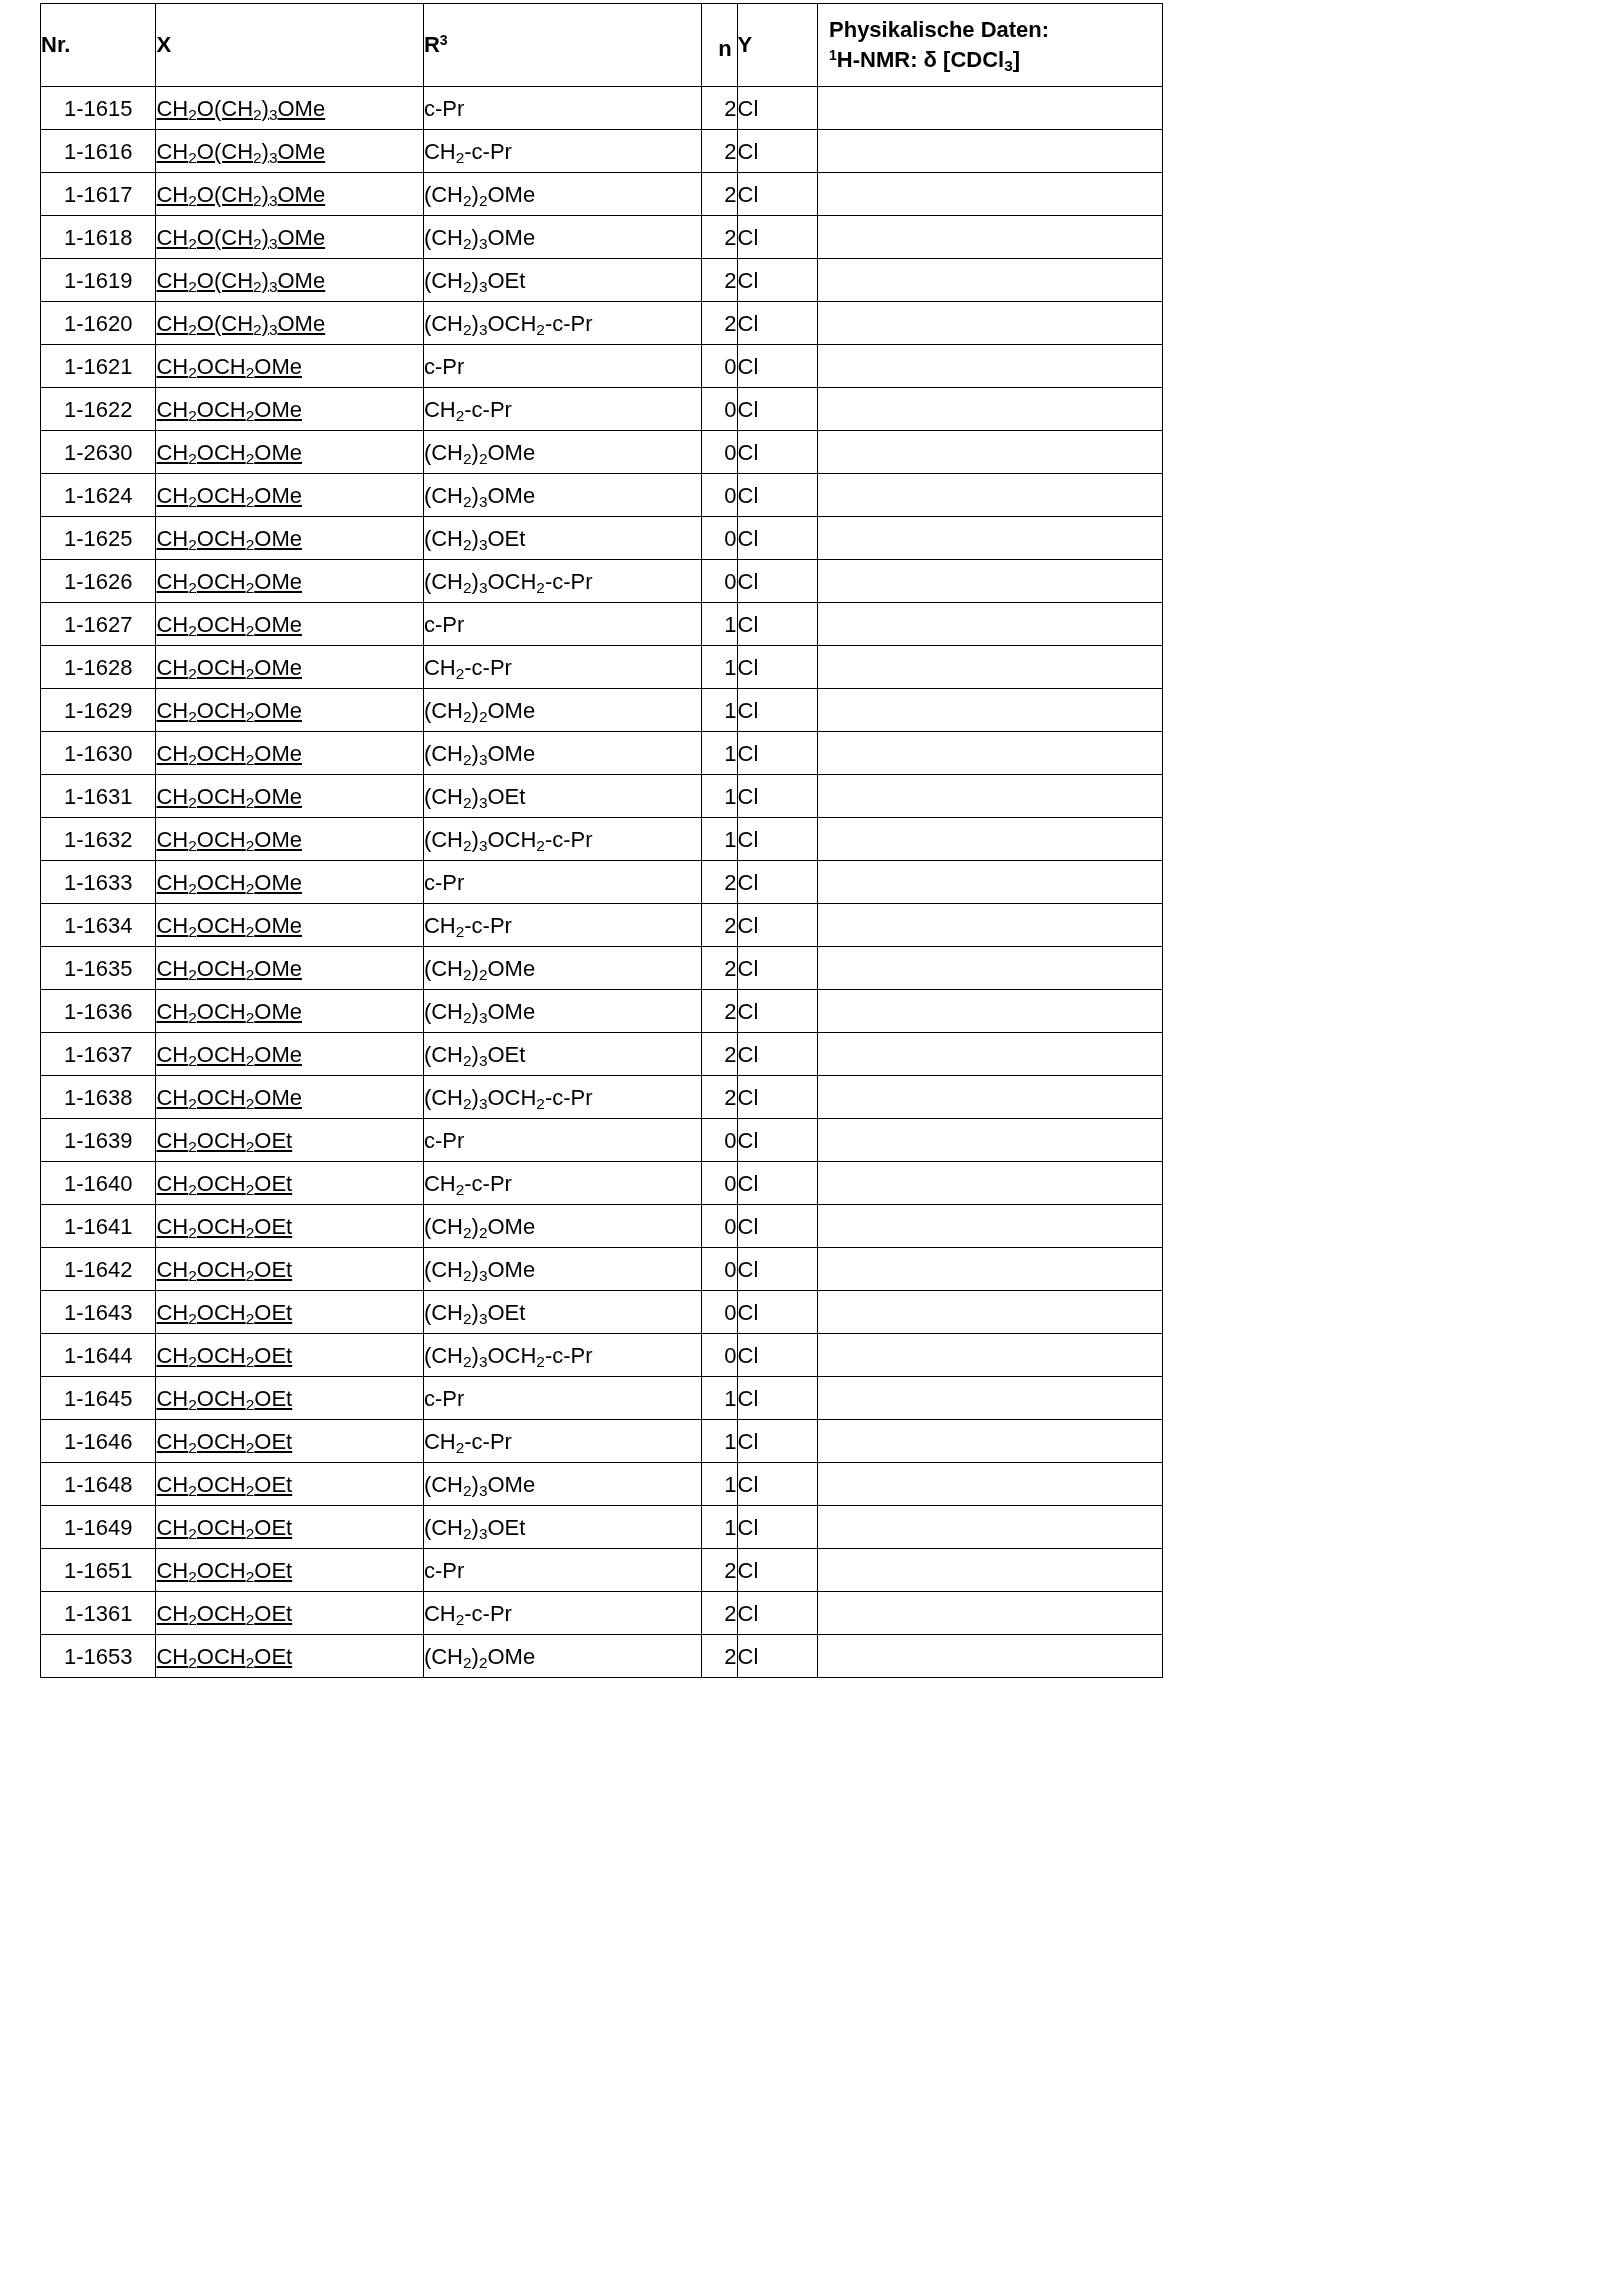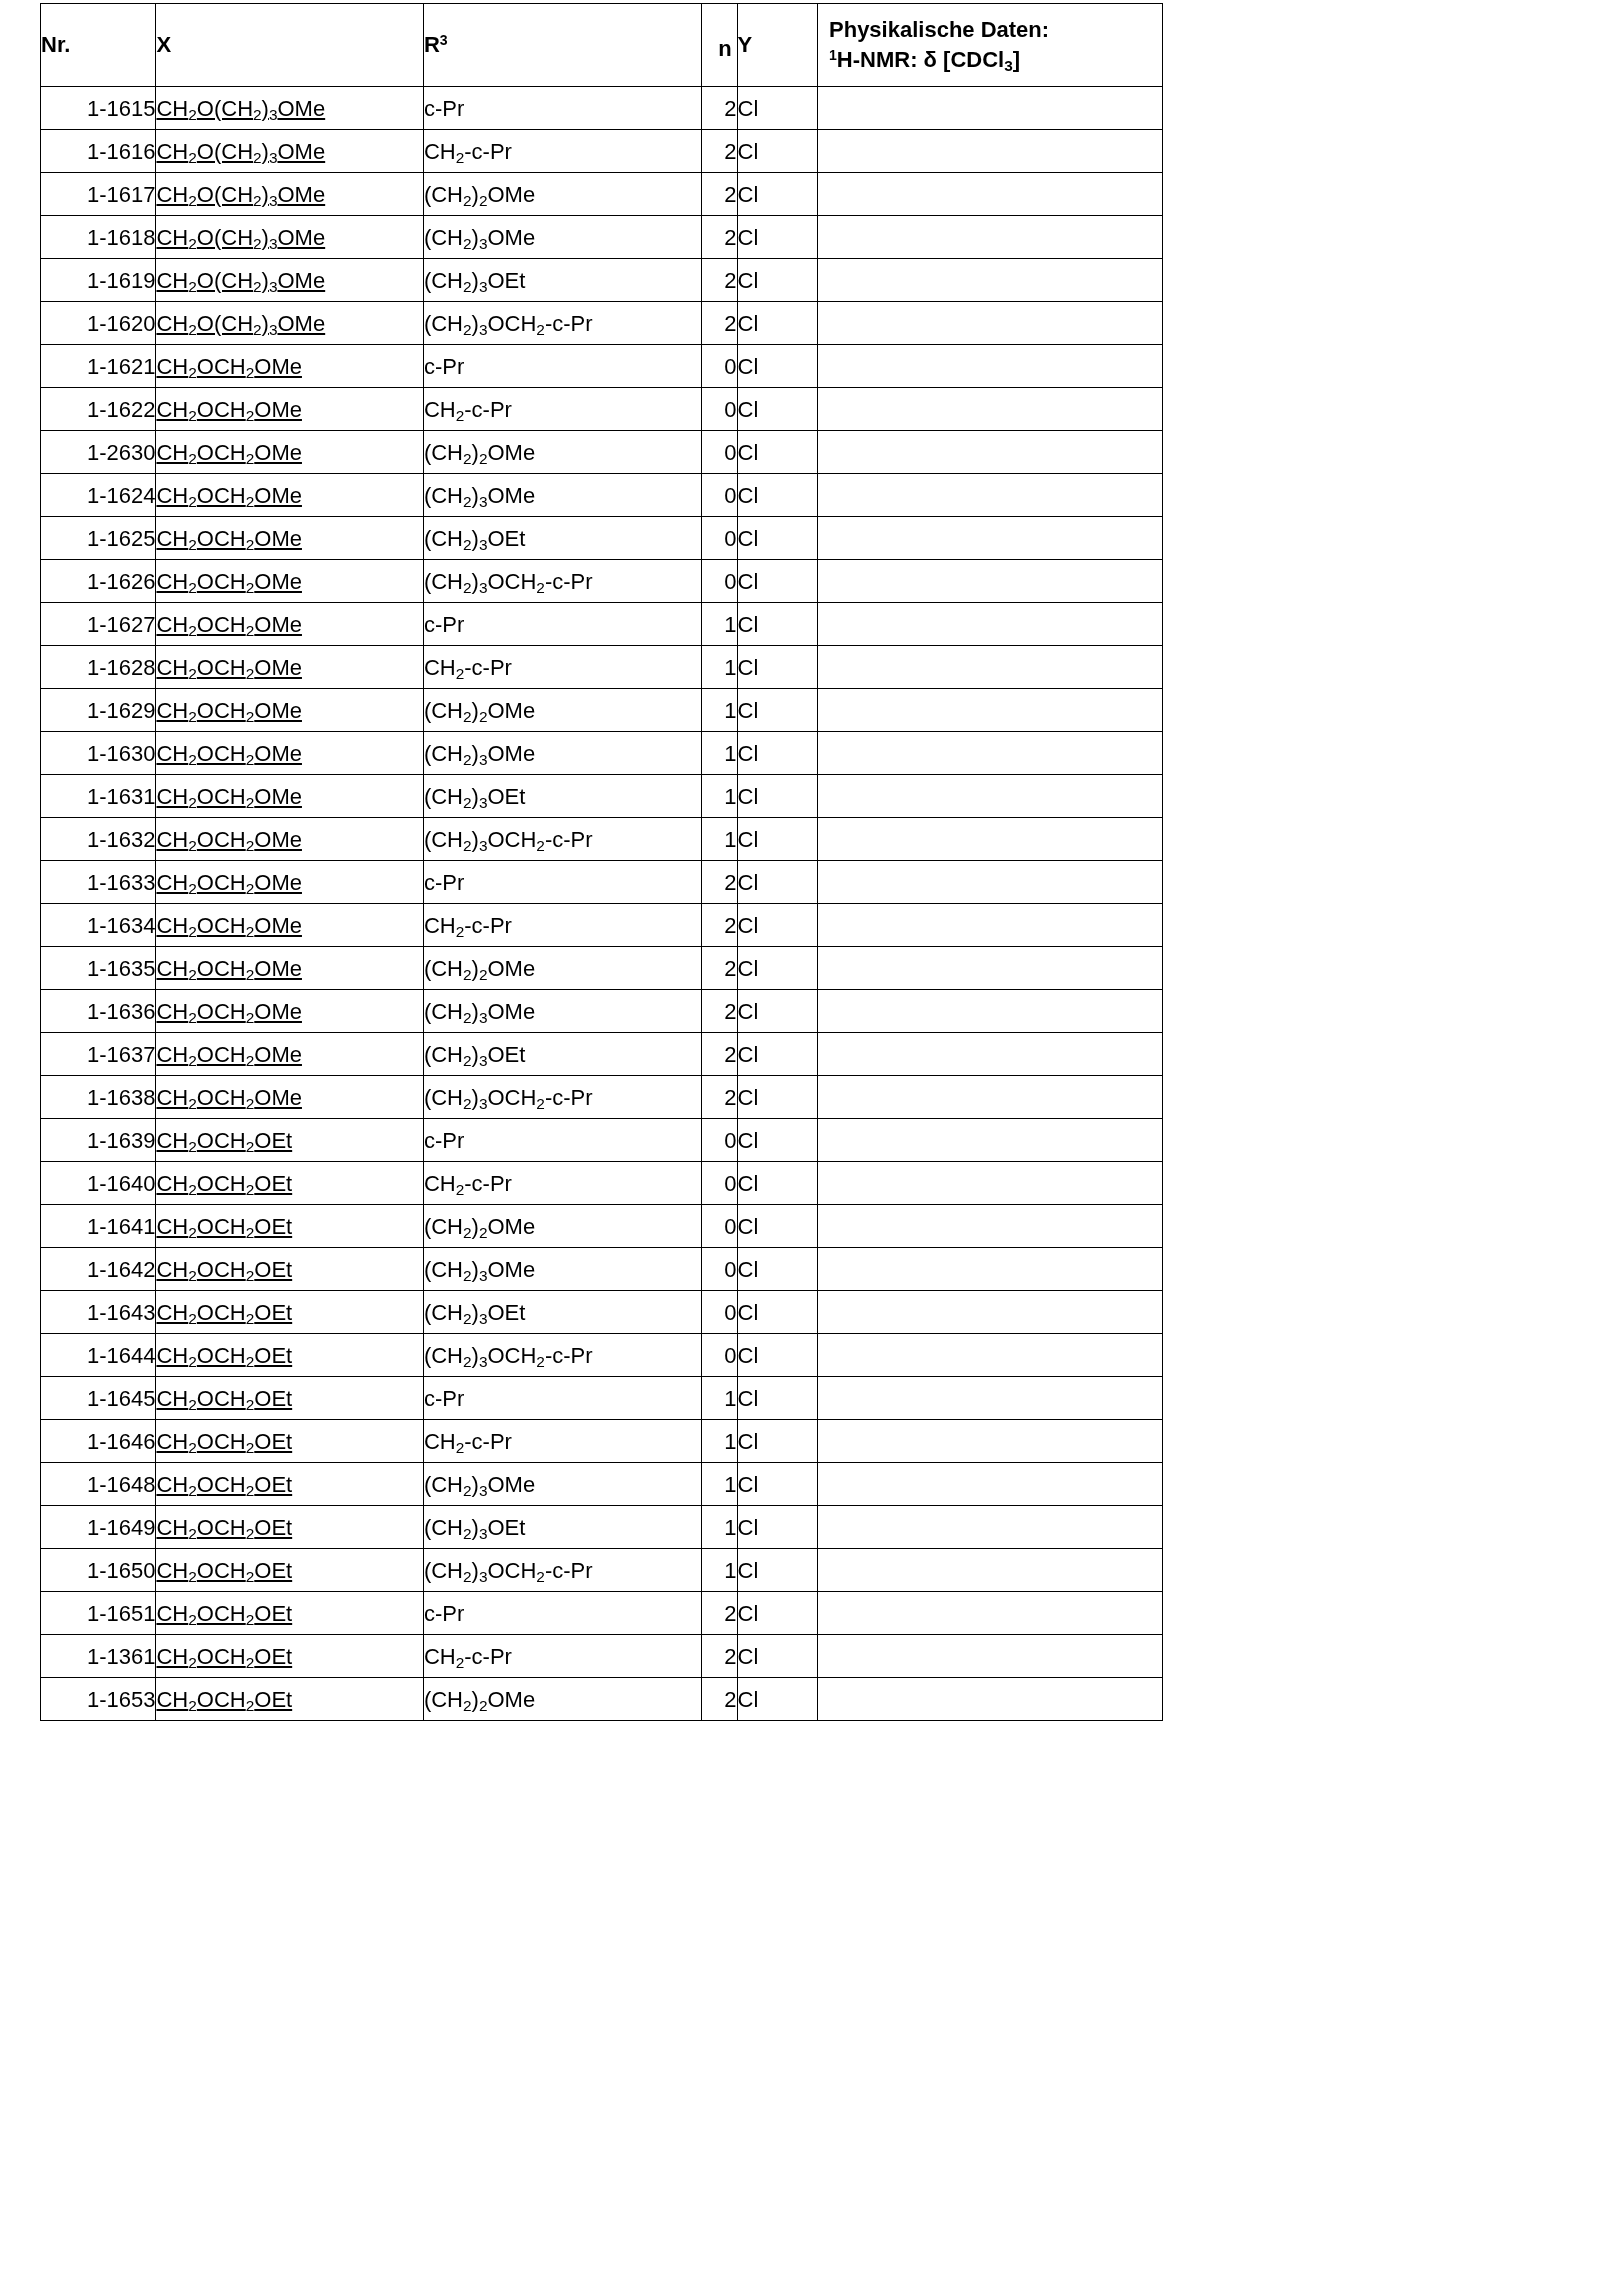--- a/index.html
+++ b/index.html
@@ -63,21 +63,21 @@
     white-space: nowrap;
   }
 
   tbody td {
     height: 42px;
     font-size: 22px;
     line-height: 1.05;
     white-space: nowrap;
   }
   td.cell-nr {
-    text-align: right;
+    text-align: center;
     padding: 0 3.2px;
     letter-spacing: 0px;
     margin-left: 36px;
   }
   td.cell-x {
     padding-left: 9px;
     text-decoration: underline;
   }
   td.cell-r3 {
     padding-left: 9px;
@@ -397,28 +397,20 @@
         </tr>
         <tr>
           <td class="cell-nr">1-1649</td>
           <td class="cell-x">CH<sub>2</sub>OCH<sub>2</sub>OEt</td>
           <td class="cell-r3">(CH<sub>2</sub>)<sub>3</sub>OEt</td>
           <td class="cell-n">1</td>
           <td class="cell-y">Cl</td>
           <td class="cell-phys"></td>
         </tr>
         <tr>
-          <td class="cell-nr">1-1650</td>
-          <td class="cell-x">CH<sub>2</sub>OCH<sub>2</sub>OEt</td>
-          <td class="cell-r3">(CH<sub>2</sub>)<sub>3</sub>OCH<sub>2</sub>-c-Pr</td>
-          <td class="cell-n">1</td>
-          <td class="cell-y">Cl</td>
-          <td class="cell-phys"></td>
-        </tr>
-        <tr>
           <td class="cell-nr">1-1651</td>
           <td class="cell-x">CH<sub>2</sub>OCH<sub>2</sub>OEt</td>
           <td class="cell-r3">c-Pr</td>
           <td class="cell-n">2</td>
           <td class="cell-y">Cl</td>
           <td class="cell-phys"></td>
         </tr>
         <tr>
           <td class="cell-nr">1-1361</td>
           <td class="cell-x">CH<sub>2</sub>OCH<sub>2</sub>OEt</td>

